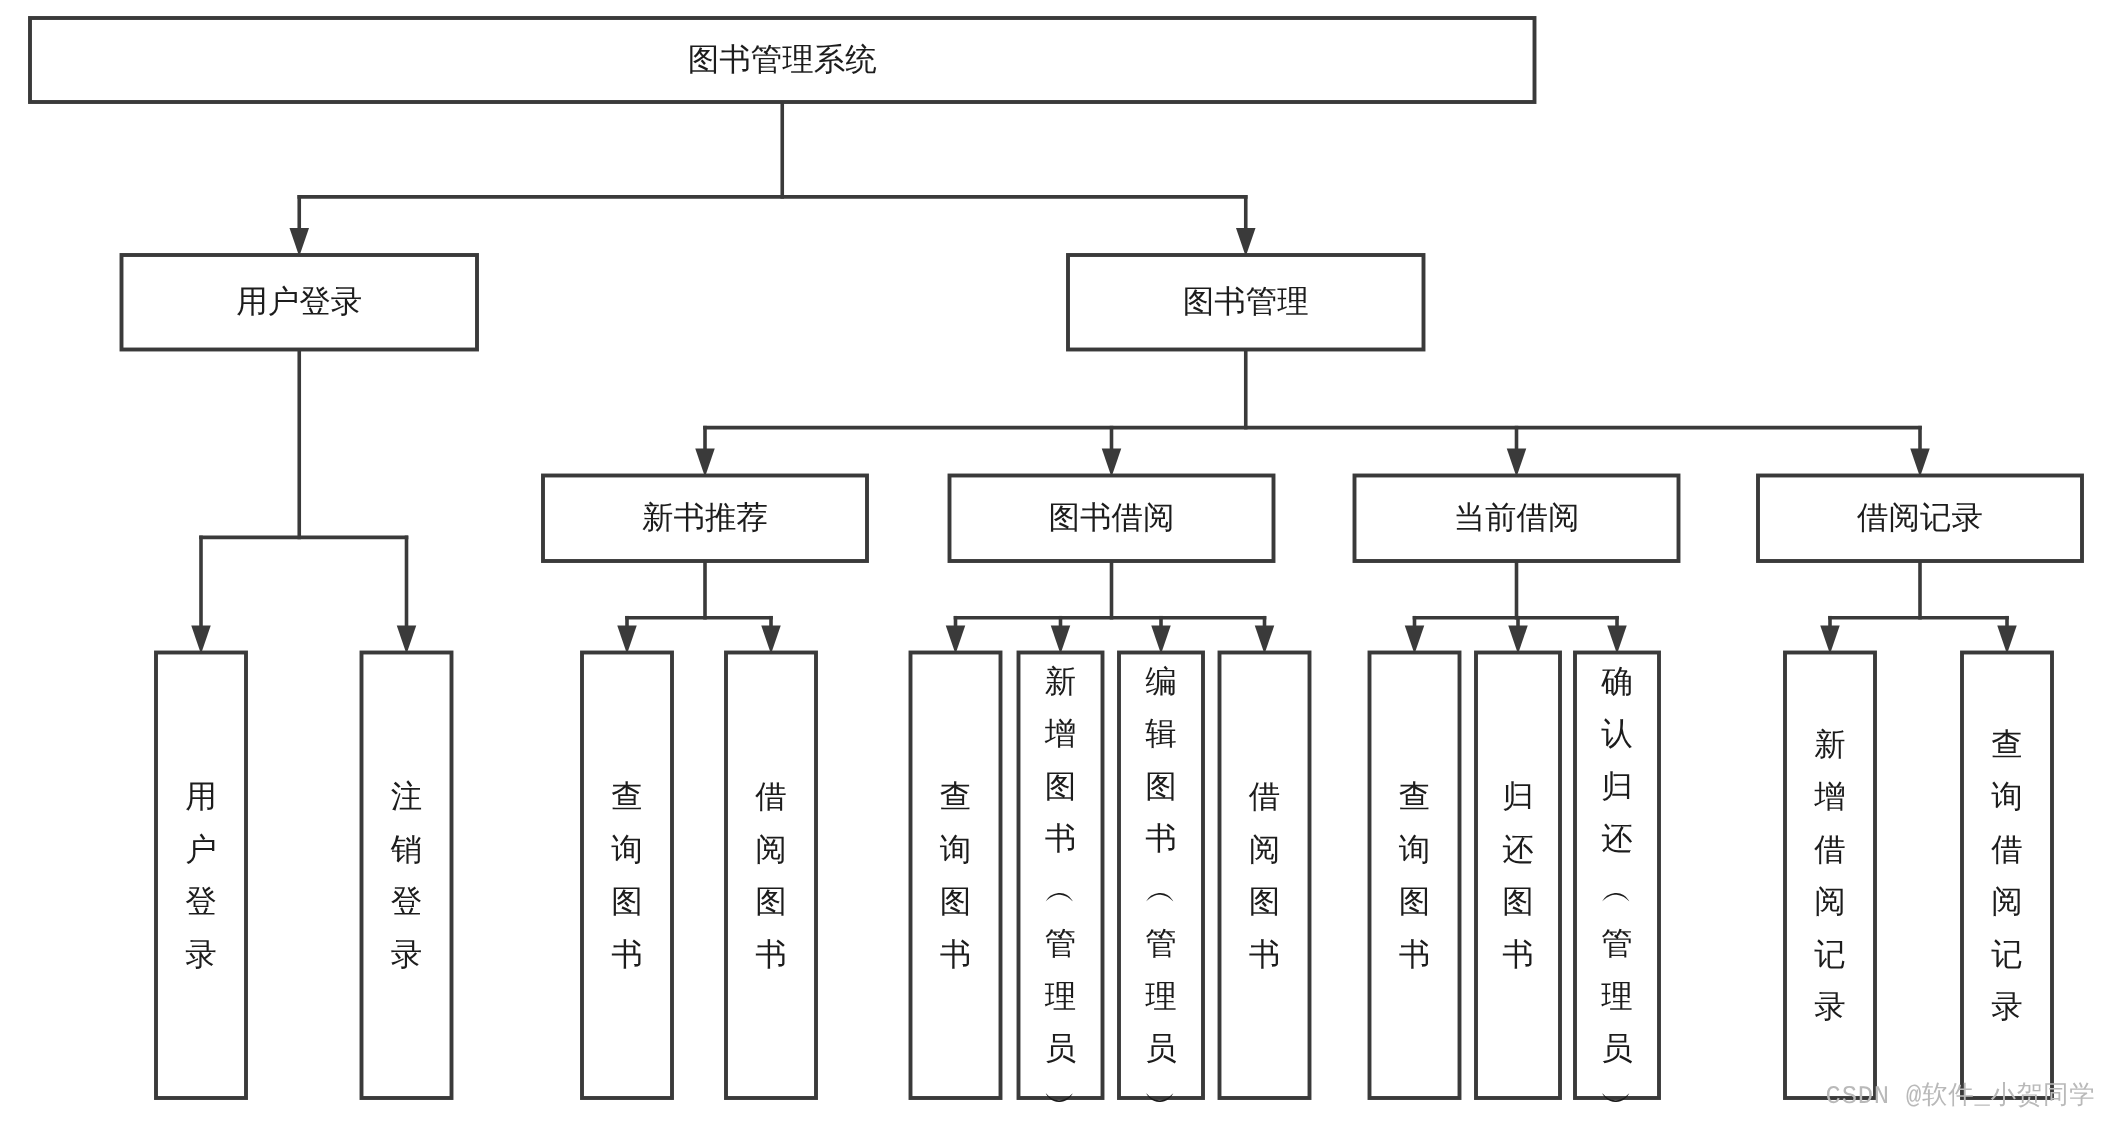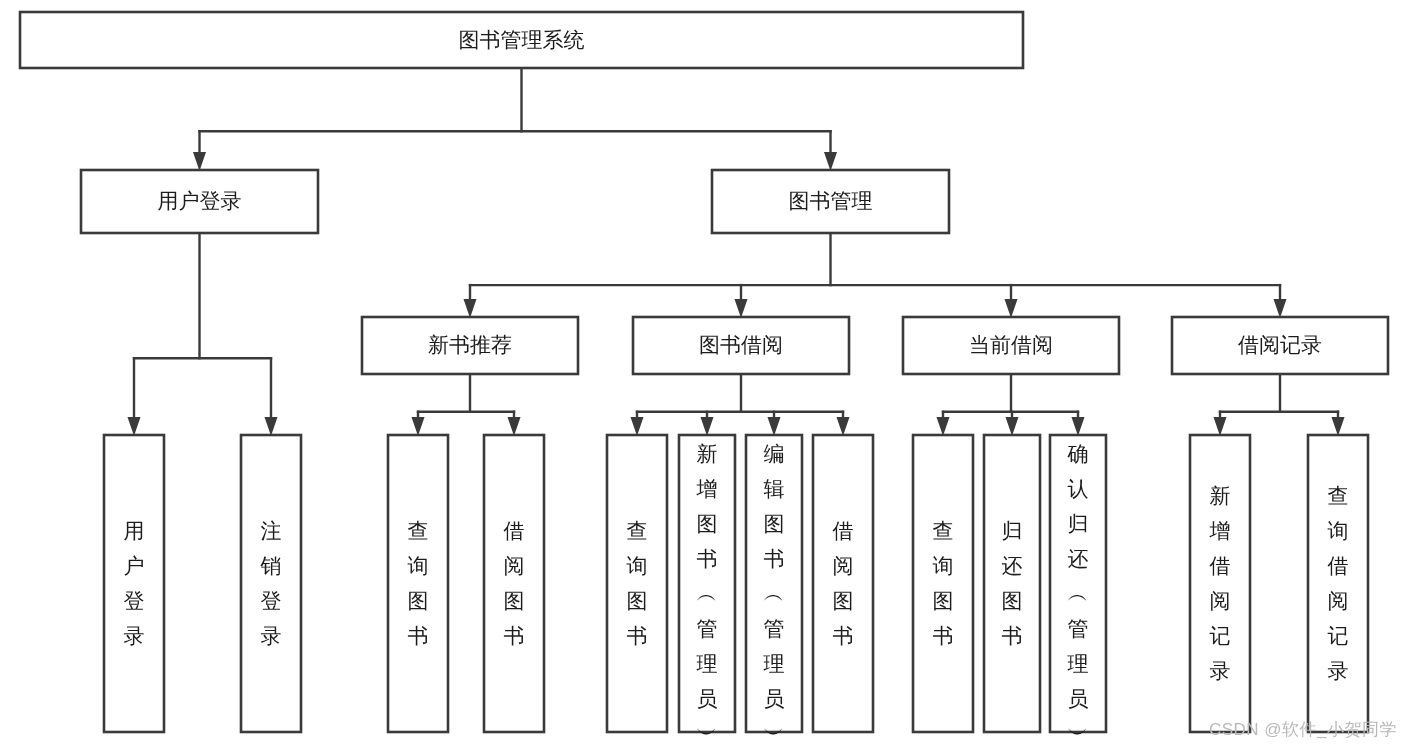--- a/index.html
+++ b/index.html
@@ -48,21 +48,21 @@
     font-family: "Liberation Sans", "DejaVu Sans", sans-serif;
     font-size: 21px;
     fill: #1c1c1c;
     text-anchor: middle;
     white-space: pre;
   }
   .watermark {
     position: absolute;
     right: 8px;
     bottom: 6px;
-    font-family: Liberation Sans, sans-serif;
+    font-family: Liberation Mono, monospace;
     font-size: 17px;
     color: #b9b9b9;
     letter-spacing: 0.5px;
     user-select: none;
     pointer-events: none;
     white-space: nowrap;
   }
 </style>
 </head>
 <body>

